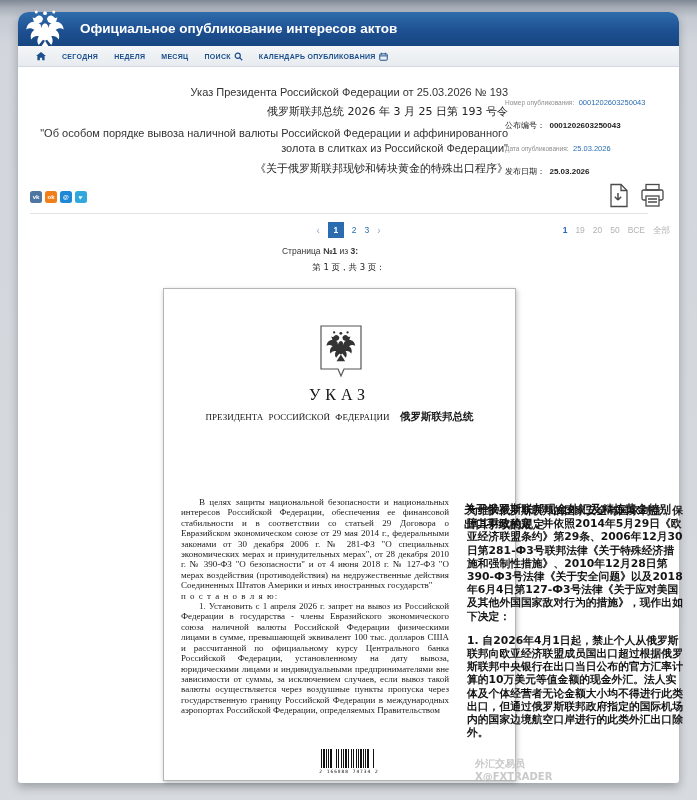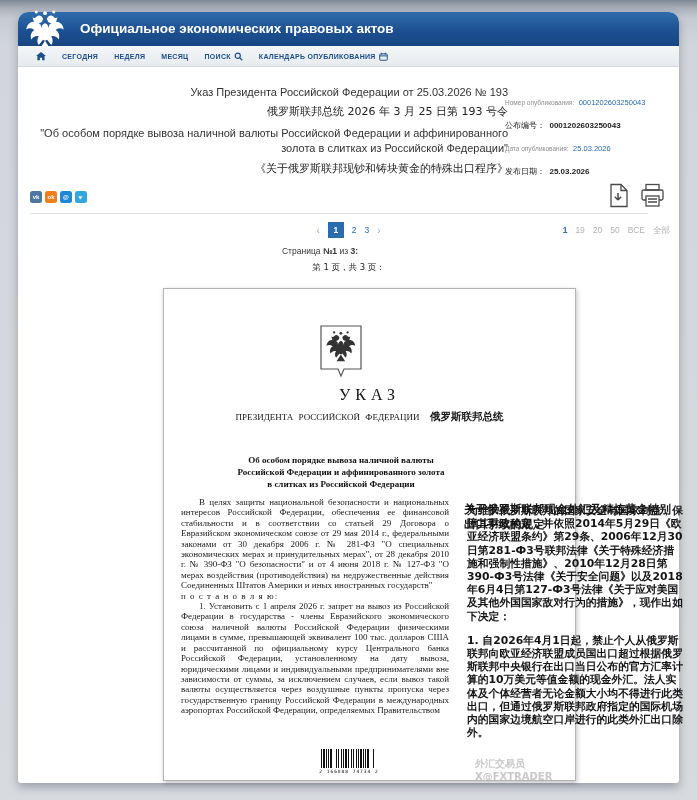--- a/index.html
+++ b/index.html
@@ -52,21 +52,21 @@
              color:#fff;font-weight:bold;text-align:center;}
   .sizes{position:absolute;left:470px;top:213px;width:182px;display:flex;gap:8px;justify-content:flex-end;
          font-size:8.5px;color:#b3b3b3;}
   .sizes .opt{cursor:pointer;}
   .sizes .cur{color:#2b6cb0;font-weight:bold;}
   .pinfo-ru{position:absolute;left:0;top:234px;width:604px;text-align:center;font-size:8.5px;color:#333;}
   .pinfo-ru b{font-weight:bold;}
   .pinfo-zh{position:absolute;left:0;top:250px;width:661px;text-align:center;font-size:8.5px;color:#222;
             font-family:"DejaVu Sans",sans-serif;}
   
-  .docpage{position:absolute;left:145px;top:276px;width:413px;height:493px;background:#fff;
+  .docpage{position:absolute;left:145px;top:276px;width:353px;height:493px;background:#fff;
            border:1px solid #b5b5b5;box-shadow:1px 2px 5px rgba(0,0,0,.25);}
   .emb{position:absolute;left:156px;top:36px;width:42px;height:53px;color:#333;}
   .uk{position:absolute;left:0;top:97px;width:100%;text-align:center;
       font-family:"Liberation Serif",serif;font-size:16px;letter-spacing:5px;color:#151515;}
   .issuer{position:absolute;left:0;top:121px;width:100%;text-align:center;white-space:nowrap;
           font-family:"Liberation Serif",serif;font-size:9px;word-spacing:3px;color:#151515;}
   .issuer .zh{font-family:"DejaVu Sans",sans-serif;font-weight:bold;font-size:10.5px;word-spacing:0;}
   .dtitle{position:absolute;left:52px;top:165px;width:250px;text-align:center;white-space:pre-line;
           font-family:"Liberation Serif",serif;font-weight:bold;font-size:9px;line-height:12px;color:#111;}
   .dbody{position:absolute;left:17px;top:208px;width:268px;text-align:justify;
@@ -98,21 +98,21 @@
           <circle cx="18" cy="6" r="2.4"></circle>
             <circle cx="46" cy="6" r="2.4"></circle>
           <path d="M29 17c-2-6-8-7-11-3-2 2.5-5 2-6 0l2 7c2 4 8 4 13 1z"></path>
           <path d="M35 17c2-6 8-7 11-3 2 2.5 5 2 6 0l-2 7c-2 4-8 4-13 1z"></path>
           <path d="M25 26C14 18 4 22 2 34c5-3 9-2 13 1-5 3-7 9-5 15 4-5 8-6 12-5-3 5-3 10 0 14l7-9z"></path>
           <path d="M39 26c11-8 21-4 23 8-5-3-9-2-13 1 5 3 7 9 5 15-4-5-8-6-12-5 3 5 3 10 0 14l-7-9z"></path>
           <ellipse cx="32" cy="38" rx="7" ry="14"></ellipse>
           <path d="M32 52l-9 14h18z"></path>
         </svg>
       </div>
-      <div class="hdr-title">Официальное экономических правовых актов</div>
+      <div class="hdr-title">Официальное опубликование интересов актов</div>
     </div>
 
     <div class="nav">
       <div class="nav-item">
         <svg width="10" height="9" viewBox="0 0 12 11" fill="#1a4e8c">
           <path d="M6 0L0 5h1.6v5h3V7h2.8v3h3V5H12z"></path>
         </svg>
       </div>
       <div class="nav-item">
         <span>СЕГОДНЯ</span>
@@ -228,23 +228,20 @@
             <path d="M35 17c2-6 8-7 11-3 2 2.5 5 2 6 0l-2 7c-2 4-8 4-13 1z"></path>
             <path d="M25 26C14 18 4 22 2 34c5-3 9-2 13 1-5 3-7 9-5 15 4-5 8-6 12-5-3 5-3 10 0 14l7-9z"></path>
             <path d="M39 26c11-8 21-4 23 8-5-3-9-2-13 1 5 3 7 9 5 15-4-5-8-6-12-5 3 5 3 10 0 14l-7-9z"></path>
             <ellipse cx="32" cy="38" rx="7" ry="14"></ellipse>
             <path d="M32 52l-9 14h18z"></path>
           </g>
         </svg>
       </div>
       <div class="uk">УКАЗ</div>
       <div class="issuer"><span>ПРЕЗИДЕНТА  РОССИЙСКОЙ  ФЕДЕРАЦИИ</span>&nbsp;&nbsp;<span class="zh">俄罗斯联邦总统</span></div>
-      <div class="dtitle">Об особом порядке вывоза наличной валюты
-Российской Федерации и аффинированного золота
-в слитках из Российской Федерации</div>
       <div class="dbody">
         <p>В целях защиты национальной безопасности и национальных интересов Российской Федерации, обеспечения ее финансовой стабильности и в соответствии со статьей 29 Договора о Евразийском экономическом союзе от 29 мая 2014 г., федеральными законами от 30 декабря 2006 г. № 281-ФЗ "О специальных экономических мерах и принудительных мерах", от 28 декабря 2010 г. № 390-ФЗ "О безопасности" и от 4 июня 2018 г. № 127-ФЗ "О мерах воздействия (противодействия) на недружественные действия Соединенных Штатов Америки и иных иностранных государств"</p>
         <p class="decree">п о с т а н о в л я ю:</p>
         <p>1. Установить с 1 апреля 2026 г. запрет на вывоз из Российской Федерации в государства - члены Евразийского экономического союза наличной валюты Российской Федерации физическими лицами в сумме, превышающей эквивалент 100 тыс. долларов США и рассчитанной по официальному курсу Центрального банка Российской Федерации, установленному на дату вывоза, юридическими лицами и индивидуальными предпринимателями вне зависимости от суммы, за исключением случаев, если вывоз такой валюты осуществляется через воздушные пункты пропуска через государственную границу Российской Федерации в международных аэропортах Российской Федерации, определяемых Правительством</p>
       </div>
       <div class="barcode"></div>
       <div class="bdigits">2 166088 74734 2</div>
     </div>
 
     <div class="ann ann-title" style="position:absolute;">关于俄罗斯联邦现金外汇及精炼黄金特别出口手续的规定</div>

